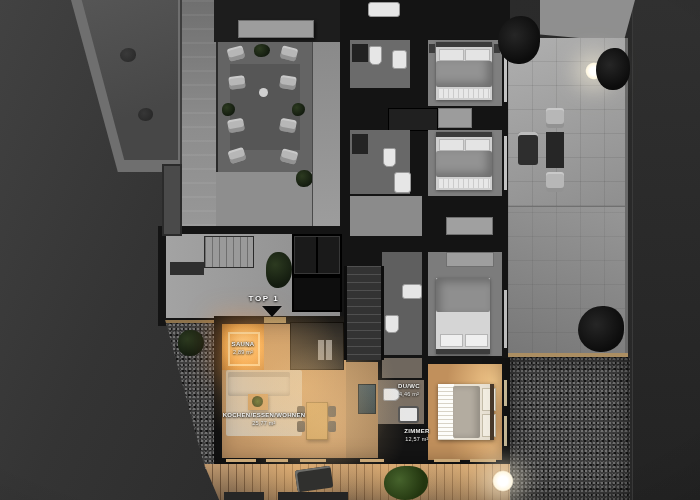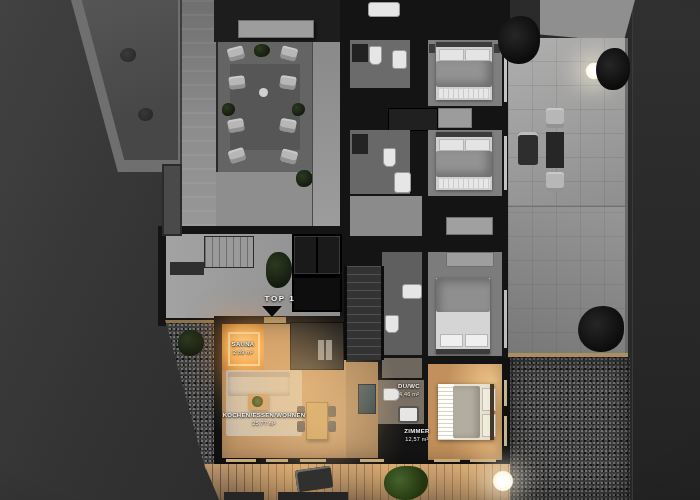--- a/index.html
+++ b/index.html
@@ -228,21 +228,21 @@
   <div class="abs deck" style="left:204px;top:464px;width:306px;height:36px;clip-path:polygon(0 0,100% 0,100% 100%,5% 100%);"></div>
   <div class="abs" style="left:204px;top:464px;width:306px;height:36px;pointer-events:none;background:radial-gradient(circle at 31% 10%,rgba(255,195,120,.5),transparent 32%),radial-gradient(circle at 60% 10%,rgba(255,195,120,.45),transparent 30%),radial-gradient(circle at 87% 12%,rgba(255,200,130,.45),transparent 30%);"></div>
   <div class="abs" style="left:296px;top:468px;width:36px;height:22px;background:#30302e;border-radius:3px;transform:rotate(-8deg);box-shadow:inset 2px 2px 0 #6e6e6a;"></div>
   <div class="abs" style="left:224px;top:492px;width:40px;height:8px;background:#262626;"></div>
   <div class="abs" style="left:278px;top:492px;width:70px;height:8px;background:#242424;"></div>
   <div class="abs" style="left:384px;top:466px;width:44px;height:34px;background:radial-gradient(circle at 35% 40%,#46632c,#22350f 70%),radial-gradient(circle at 75% 70%,#3a5524,#1c2c0d 70%);border-radius:50% 45% 55% 50%;"></div>
   <div class="abs glowball" style="left:492px;top:470px;width:22px;height:22px;"></div>
 
   <div class="abs" style="left:0;top:0;width:700px;height:500px;pointer-events:none;background:radial-gradient(130% 110% at 45% 45%,rgba(0,0,0,0) 55%,rgba(0,0,0,.38) 100%);"></div>
 
-  <div class="lbl lbl-unit" style="left:280px;top:294px;">TOP 1</div>
+  <div class="lbl lbl-unit" style="left:264px;top:294px;">TOP 1</div>
   <div class="abs arrow-down" style="left:262px;top:306px;"></div>
 
   <div class="lbl" style="left:243px;top:341px;">
     <span>SAUNA</span>
     <span class="area">2,89 m²</span>
   </div>
 
   <div class="lbl" style="left:264px;top:412px;">
     <span>KOCHEN/ESSEN/WOHNEN</span>
     <span class="area">25,77 m²</span>

